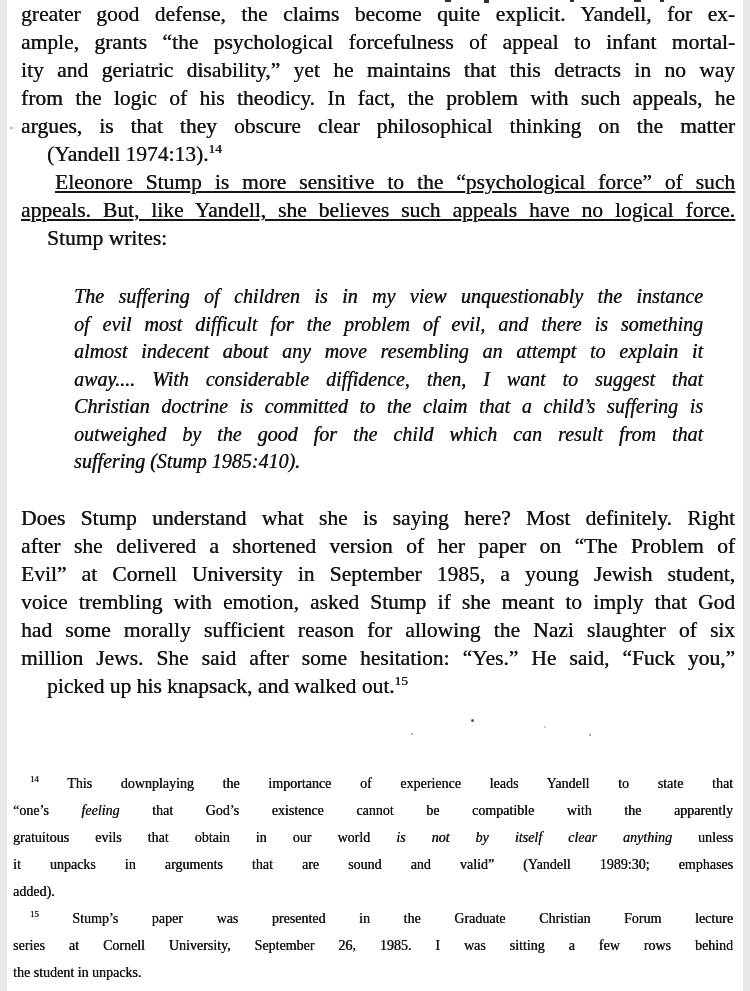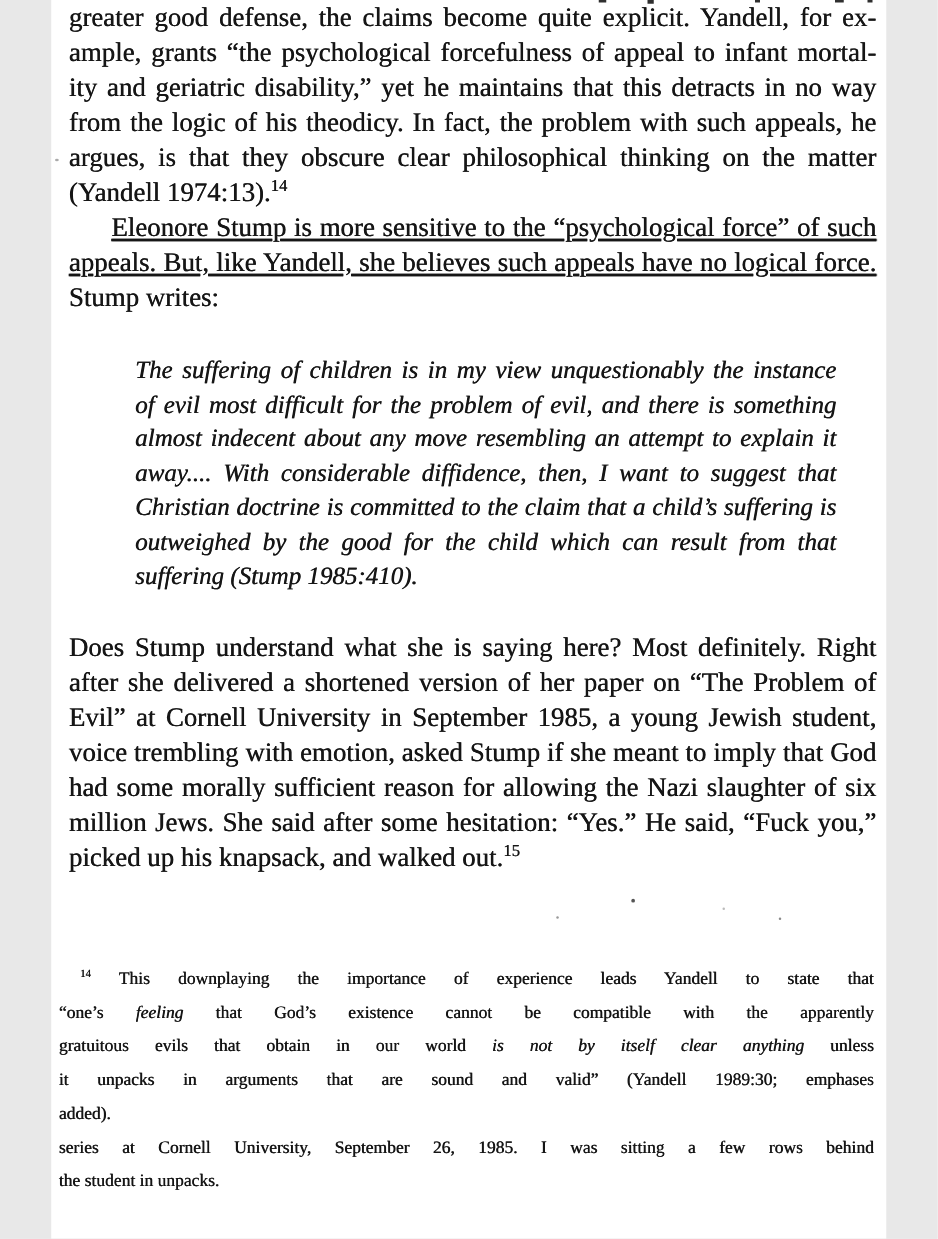--- a/index.html
+++ b/index.html
@@ -1,18 +1,18 @@
 <!DOCTYPE html>
 <html><head>
 <meta charset="utf-8">
 <style>
   html, body { margin: 0; padding: 0; background: #e8e8e8; }
   .page {
     position: relative;
-    width: 668px;
+    width: 736px;
     height: 991px;
     margin: 0 auto;
     background: #ffffff;
     overflow: hidden;
     font-family: "Liberation Serif", "DejaVu Serif", serif;
     color: #161616;
   }
   .ink {
     filter: blur(0.3px);
     text-shadow: 0.35px 0 0 currentColor;
@@ -24,21 +24,21 @@
   .para .lines,
   .para .last-line {
     font-size: 21.5px;
     line-height: 28px;
   }
   .para .lines {
     white-space: pre-line;
     text-align: justify;
     text-align-last: justify;
   }
-  .para .last-line { text-align: left; }
+  .para .last-line { text-align: left; margin-left: 26px; }
   .para.indent-first .lines { text-indent: 34px; text-decoration: underline; }
   sup.fn-ref {
     font-size: 0.62em;
     vertical-align: super;
     line-height: 0;
   }
   
   .bquote {
     margin: 31px 32px 0 53px;
   }
@@ -135,20 +135,21 @@
 
       <div>
         <div class="fn-line first jl"><sup class="fn-ref">14</sup> <span>This downplaying the importance of experience leads Yandell to state that</span></div>
         <div class="fn-line jl"><span>“one’s </span><span class="italic">feeling</span><span> that God’s existence cannot be compatible with the apparently</span></div>
         <div class="fn-line jl"><span>gratuitous evils that obtain in our world </span><span class="italic">is not by itself clear anything</span><span> unless</span></div>
         <div class="fn-line jl">it unpacks in arguments that are sound and valid” (Yandell 1989:30; emphases</div>
         <div class="fn-line">added).</div>
       </div>
 
       <div>
+        <div class="fn-line first jl"><sup class="fn-ref">15</sup> <span>Stump’s paper was presented in the Graduate Christian Forum lecture</span></div>
         <div class="fn-line jl">series at Cornell University, September 26, 1985. I was sitting a few rows behind</div>
         <div class="fn-line">the student in unpacks.</div>
       </div>
 
     </div>
   </div>
 
   <div class="speck" style="left:464px; top:719px; width:3px; height:3px; background:#555;"></div>
   <div class="speck" style="left:404px; top:733px; width:2px; height:2px; background:#999;"></div>
   <div class="speck" style="left:582px; top:734px; width:2px; height:2px; background:#8a8a8a;"></div>

